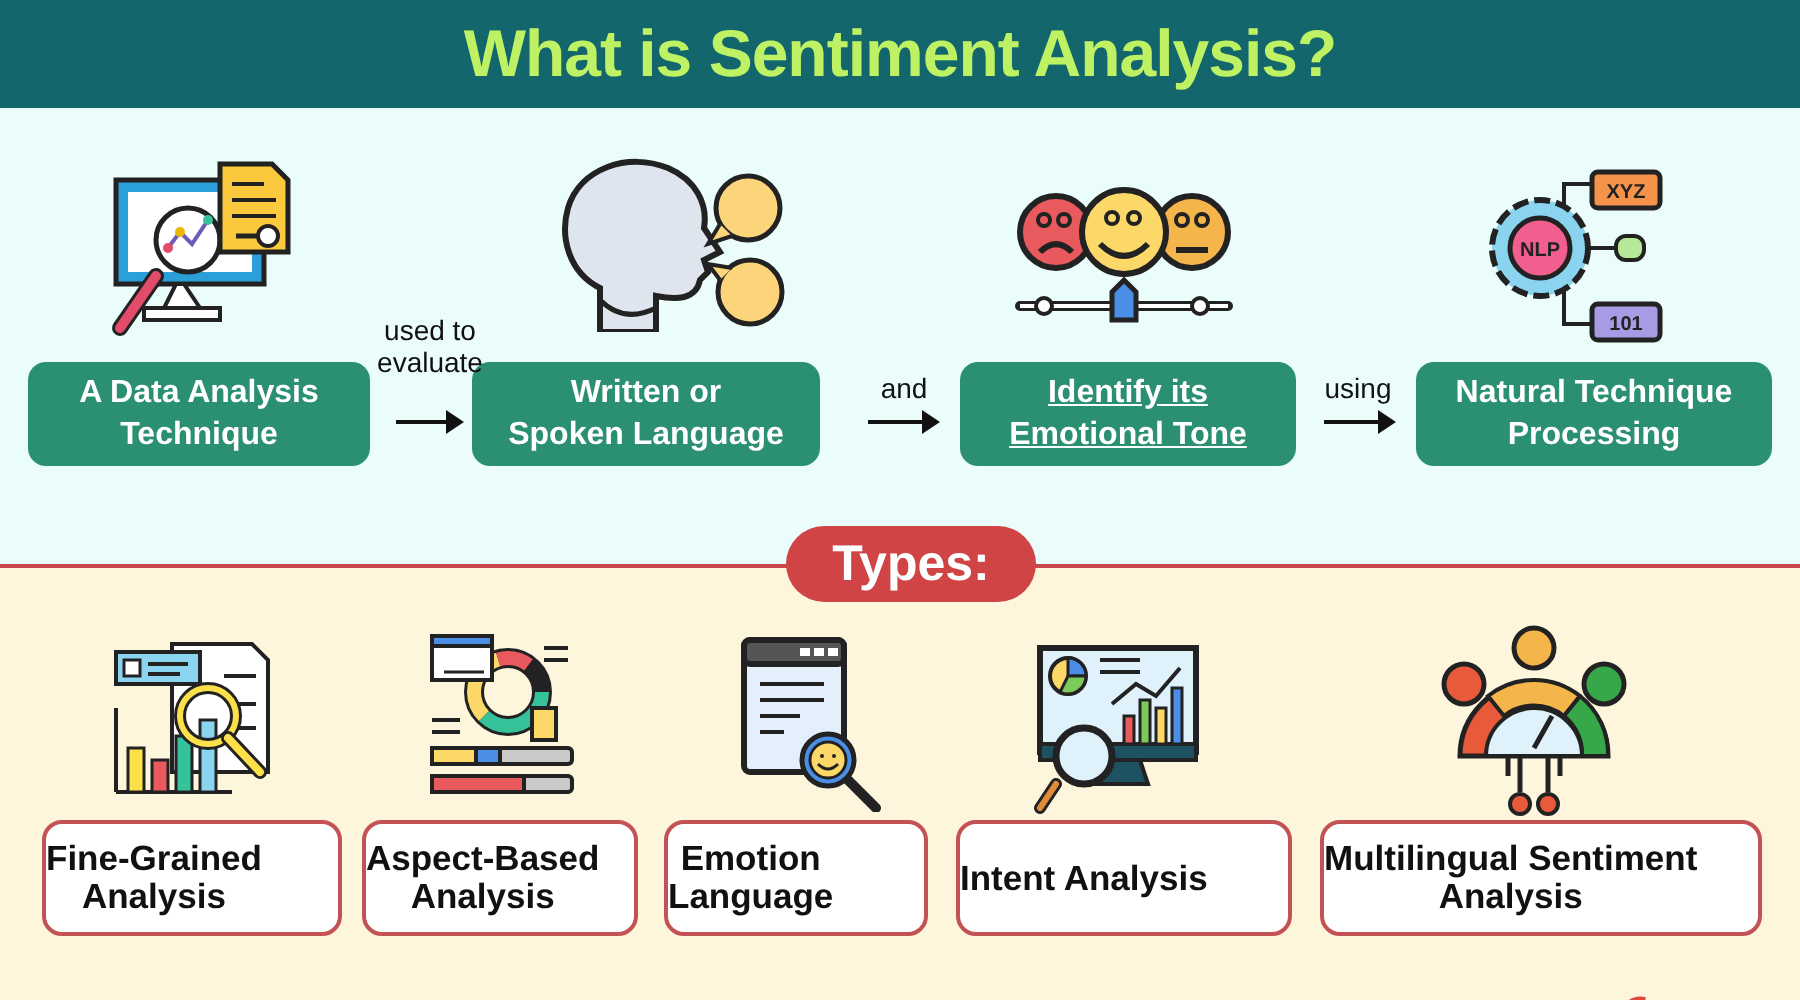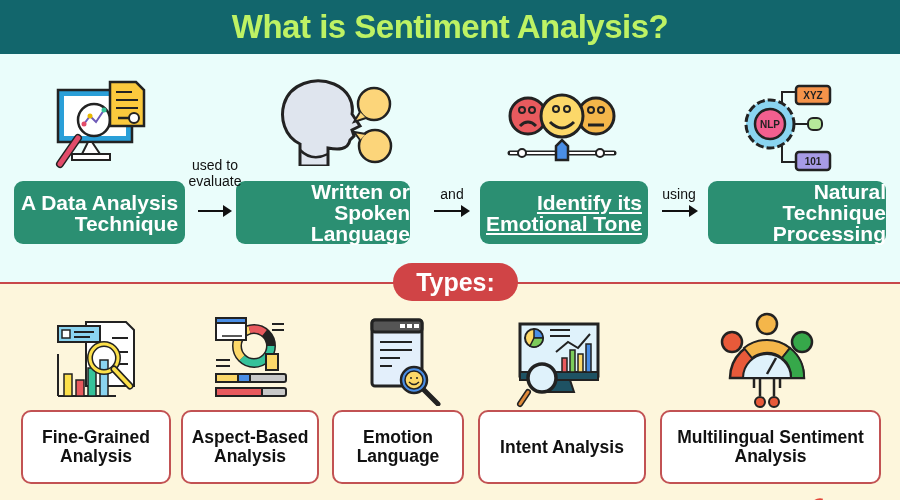--- a/index.html
+++ b/index.html
@@ -1,25 +1,25 @@
 <!DOCTYPE html>
 <html><head>
 <meta charset="utf-8">
 <style>
   * { box-sizing: border-box; margin: 0; padding: 0; }
   body { width: 900px; height: 500px; overflow: hidden; font-family: "Liberation Sans", sans-serif; position: relative; background: #fdf6dc; }
   .header { position: absolute; left: 0; top: 0; width: 900px; height: 54px; background: #12666c; color: #bef264; display: flex; align-items: center; justify-content: center; font-size: 33px; font-weight: bold; letter-spacing: -0.5px; }
   .top { position: absolute; left: 0; top: 54px; width: 900px; height: 228px; background: #eafdfb; }
   .bottom { position: absolute; left: 0; top: 282px; width: 900px; height: 218px; background: #fdf6dc; border-top: 2px solid #c8474a; }
-  .step { position: absolute; top: 181px; height: 63px; background: #2b8f72; border-radius: 9px; color: #fff; font-weight: bold; font-size: 21px; line-height: 21px; display: flex; align-items: center; justify-content: center; text-align: right; }
+  .step { position: absolute; top: 181px; height: 52px; background: #2b8f72; border-radius: 9px; color: #fff; font-weight: bold; font-size: 16px; line-height: 21px; display: flex; align-items: center; justify-content: center; text-align: center; }
   .conn { position: absolute; font-size: 14px; color: #111; text-align: center; line-height: 16px; }
   .arrow { position: absolute; height: 2px; background: #111; }
   .arrow::after { content: ""; position: absolute; right: -2px; top: -5px; border-left: 9px solid #111; border-top: 6px solid transparent; border-bottom: 6px solid transparent; }
   .types-pill { position: absolute; left: 393px; top: 263px; width: 125px; height: 38px; background: #d04446; border-radius: 19px; color: #fff; font-size: 25px; font-weight: bold; display: flex; align-items: center; justify-content: center; }
-  .type { position: absolute; top: 410px; height: 74px; background: #fff; border: 2px solid #c25253; border-radius: 10px; color: #111; font-weight: bold; font-size: 17.5px; line-height: 19px; display: flex; align-items: center; justify-content: center; text-align: center; }
+  .type { position: absolute; top: 410px; height: 58px; background: #fff; border: 2px solid #c25253; border-radius: 10px; color: #111; font-weight: bold; font-size: 17.5px; line-height: 19px; display: flex; align-items: center; text-align: center; }
   .icon { position: absolute; }
   .logo { position: absolute; left: 810px; top: 498px; display: flex; align-items: flex-start; gap: 20px; font-size: 13px; color: #444; letter-spacing: 0.5px; }
 </style>
 </head>
 <body>
 
 <div class="header">What is Sentiment Analysis?</div>
 <div class="top"></div>
 <div class="bottom"></div>
 

